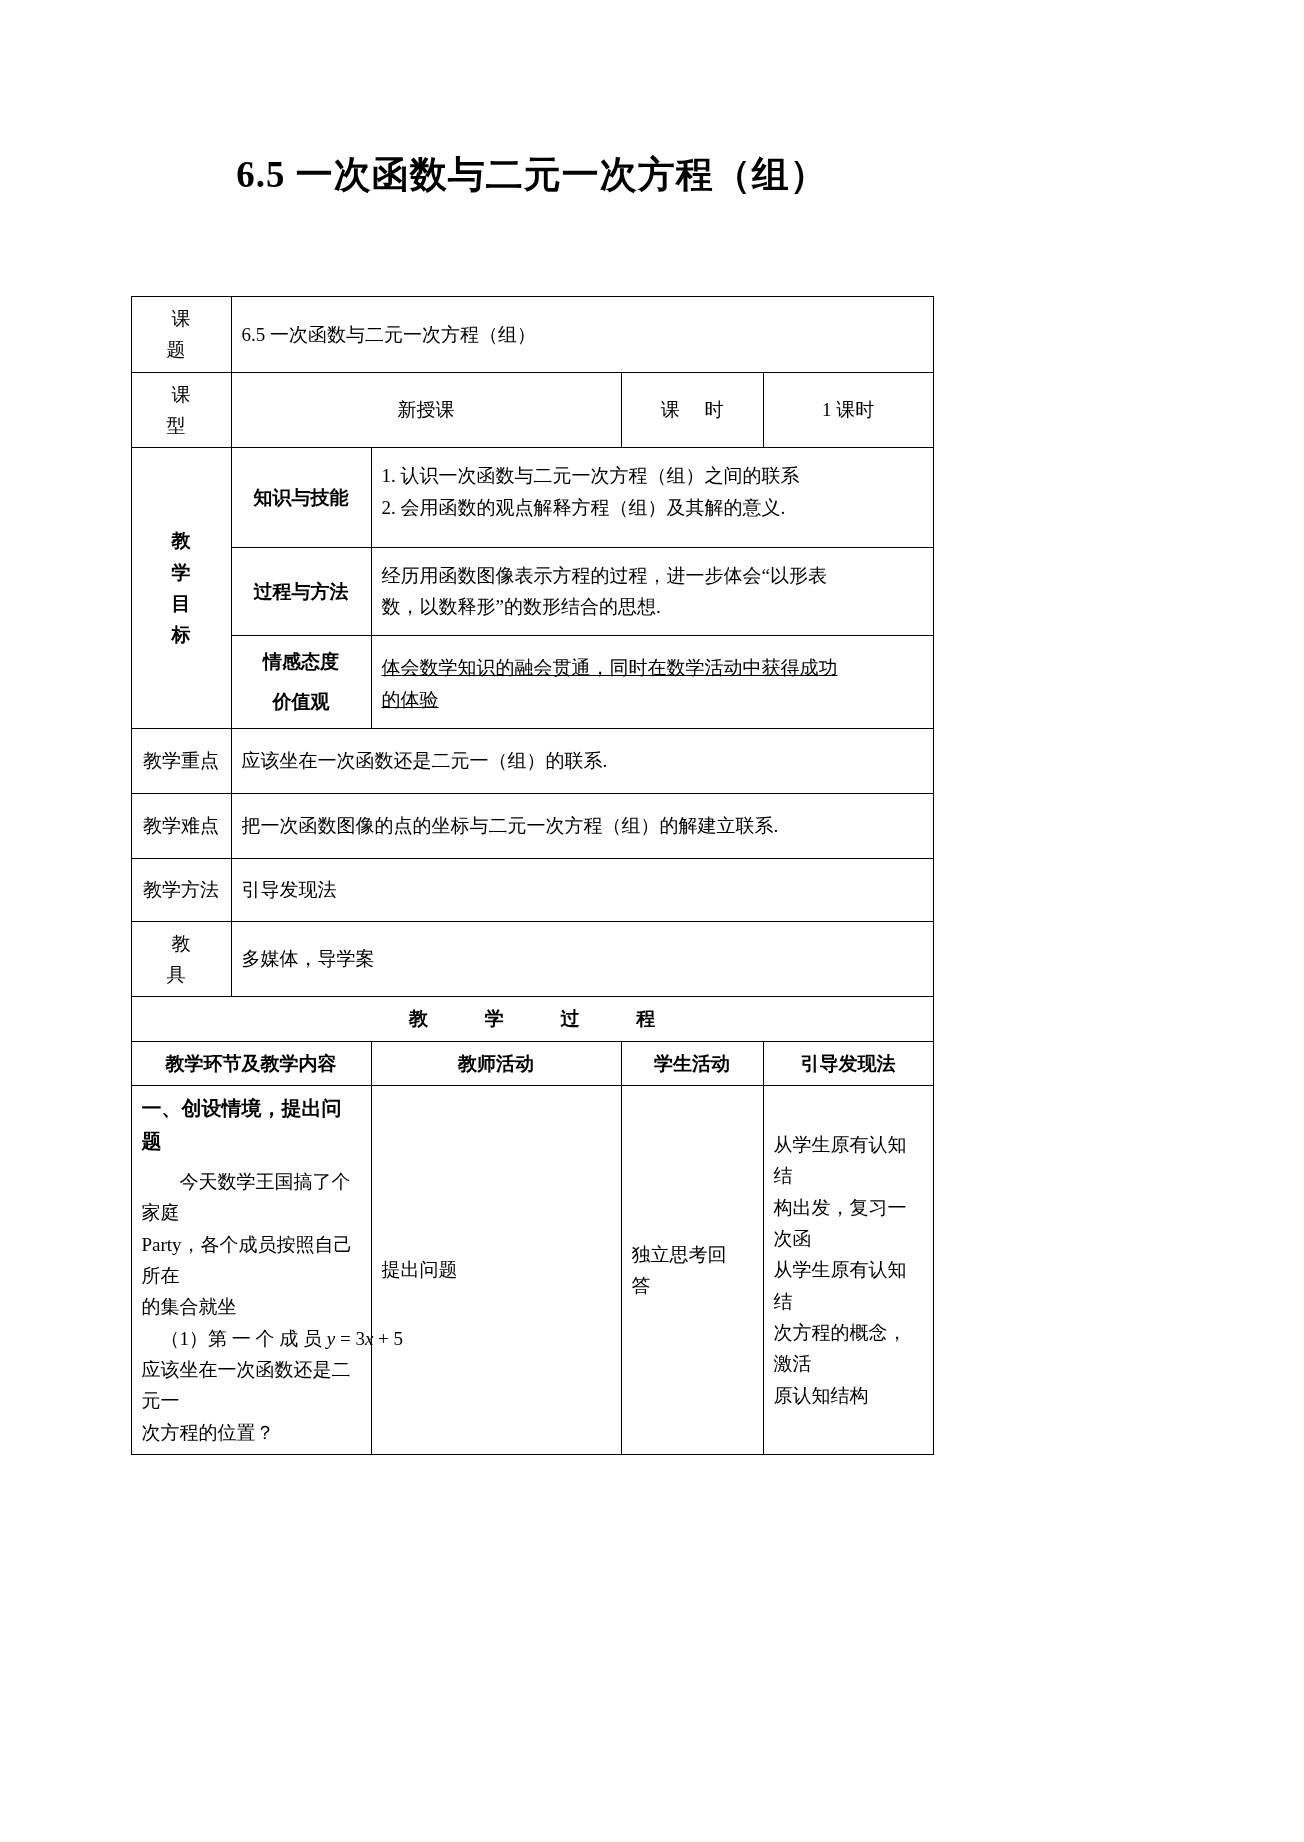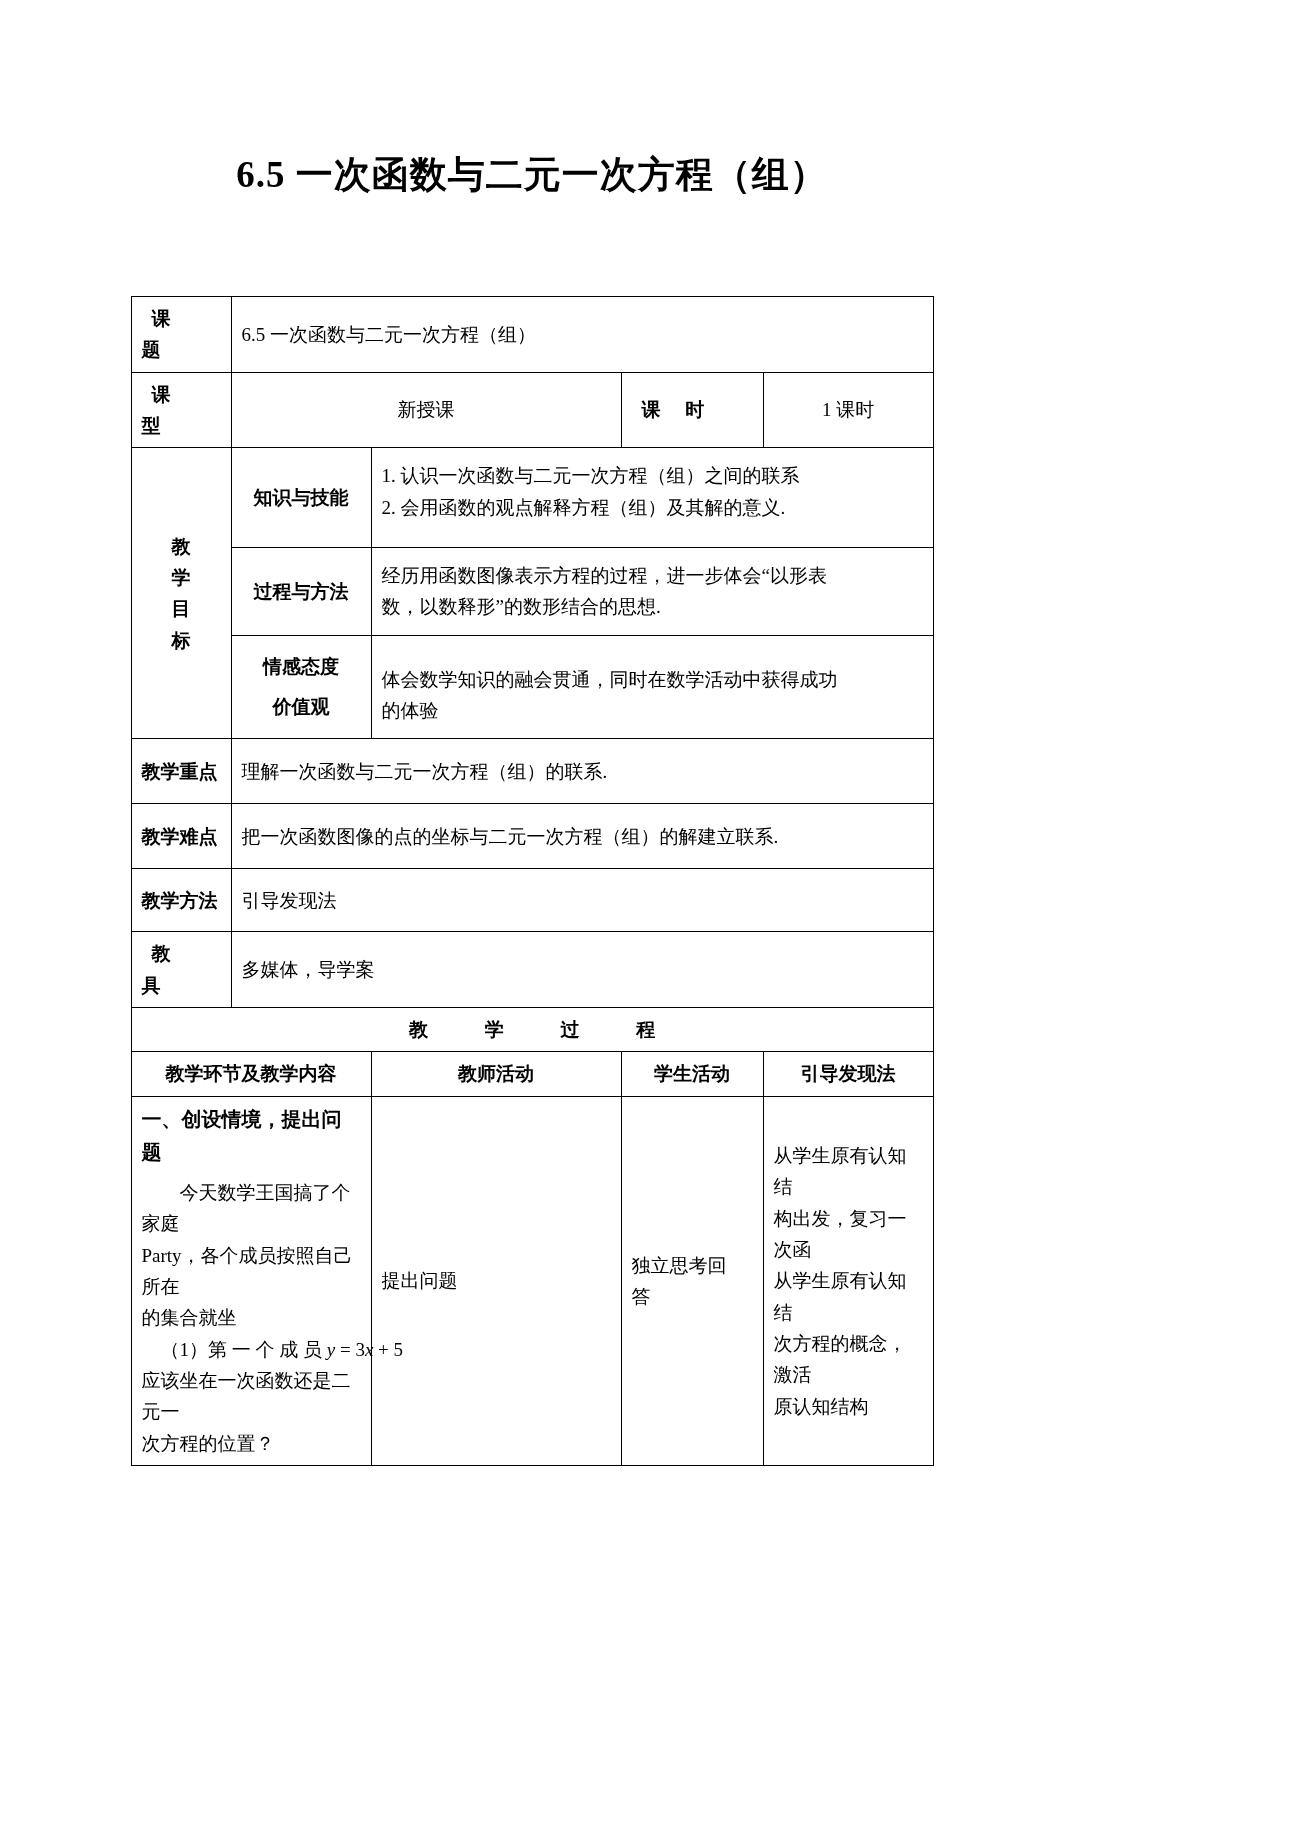--- a/index.html
+++ b/index.html
@@ -42,21 +42,22 @@
   .lesson-table td {
     border: 1px solid #000000;
     padding: 6px 10px;
     vertical-align: middle;
     font-size: 19px;
     line-height: 1.65;
   }
 
   
   .lbl {
-    font-weight: bold;
+    font-weight: normal;
+    text-align: center;
     font-size: 19px;
     letter-spacing: 0px;
   }
   .lbl-wide {
     letter-spacing: 10px;
     text-indent: 10px;
   }
   .lbl-sub {
     font-weight: bold;
     text-align: center;
@@ -176,29 +177,29 @@
         <div>经历用函数图像表示方程的过程，进一步体会“以形表</div>
         <div>数，以数释形”的数形结合的思想.</div>
       </td>
     </tr>
 
     <tr>
       <td class="lbl-sub" style="line-height:2.1;">
         <div>情感态度</div>
         <div>价值观</div>
       </td>
-      <td class="val" colspan="3" style="padding-top:28px;padding-bottom:12px;">
+      <td class="val" colspan="3" style="padding-top:16px;padding-bottom:12px;text-decoration:underline;">
         <div>体会数学知识的融会贯通，同时在数学活动中获得成功</div>
         <div>的体验</div>
       </td>
     </tr>
 
     <tr>
       <td class="lbl" style="height:52px;">教学重点</td>
-      <td class="val" colspan="4">理解一次函数与二元一次方程（组）的联系.</td>
+      <td class="val" colspan="4">应该坐在一次函数还是二元一（组）的联系.</td>
     </tr>
 
     <tr>
       <td class="lbl" style="height:52px;">教学难点</td>
       <td class="val" colspan="4">把一次函数图像的点的坐标与二元一次方程（组）的解建立联系.</td>
     </tr>
 
     <tr>
       <td class="lbl" style="height:50px;">教学方法</td>
       <td class="val" colspan="4">引导发现法</td>

